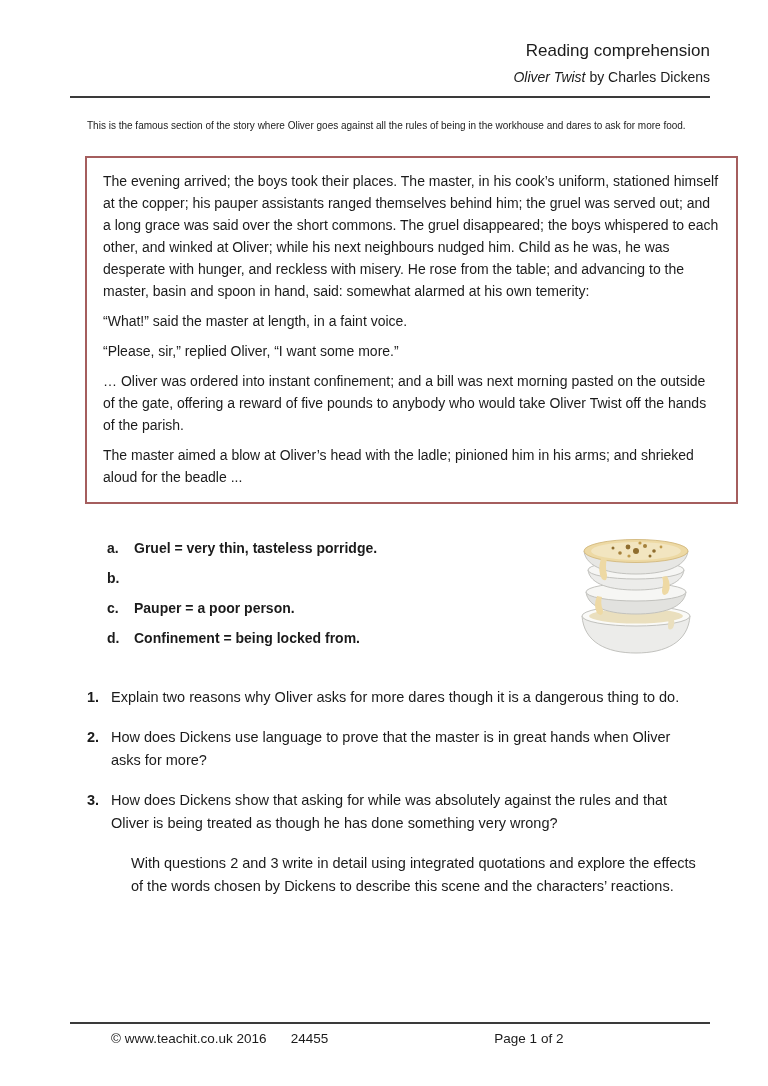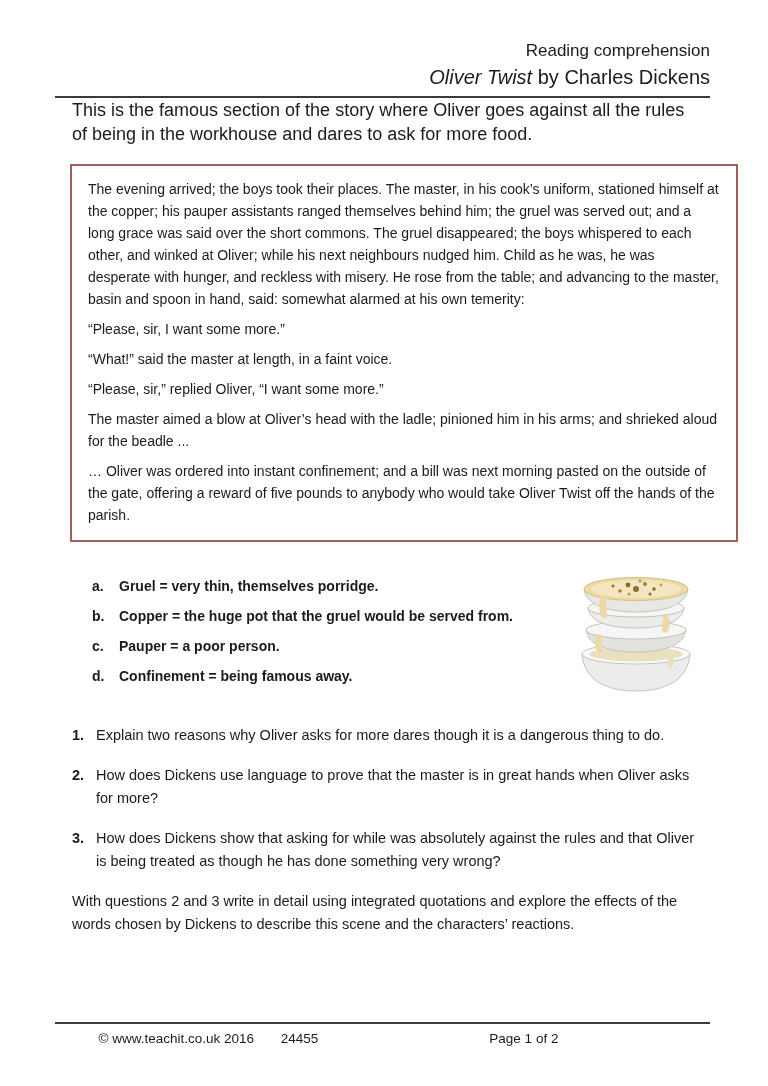--- a/index.html
+++ b/index.html
@@ -6,49 +6,50 @@
   .page{
     position:relative;
     width:768px;height:1086px;
     margin:0 auto;
     background:#ffffff;
     font-family:"Liberation Sans", sans-serif;
     color:#1b1b1b;
     display:flex;flex-direction:column;
     box-sizing:border-box;
     overflow:hidden;
+    padding-left:15px;
   }
   
   .hdr{margin:38px 58px 0 55px;text-align:right;}
   .hdr-line1{font-size:17px;line-height:26px;}
-  .hdr-line2{font-size:20px;line-height:26px;}
+  .hdr-line2{font-size:14px;line-height:26px;}
   .hdr-rule{border:none;border-top:2px solid #3a3a3a;margin:6px 0 0 0;}
   
-  .intro{margin:0 70px 0 72px;font-size:18px;line-height:24px;}
+  .intro{margin:16px 70px 0 72px;font-size:10px;line-height:24px;}
   
   .passage-box{
     margin:18px 30px 0 70px;
     border:2px solid #a55e5e;
     padding:12px 16px;
   }
   .passage-box p{margin:0 0 8px 0;font-size:14px;line-height:22px;}
   .passage-box p:last-child{margin-bottom:2px;}
   
   .gloss-row{display:flex;margin:26px 62px 0 92px;align-items:flex-start;}
   .gloss{flex:1;padding-top:8px;}
   .g-item{display:flex;font-weight:700;font-size:14px;line-height:20px;margin-bottom:10px;}
   .g-letter{width:27px;flex:none;}
   .bowls{width:140px;flex:none;margin-left:8px;}
   
   .questions{margin:26px 66px 0 72px;}
   .q-item{display:flex;font-size:14.5px;line-height:23px;margin-bottom:17px;}
   .q-num{width:24px;flex:none;font-weight:700;}
   .q-text{flex:1;}
   
-  .note{margin:0 66px 0 72px;font-size:14.5px;line-height:23px;}
+  .note{margin:0 66px 0 116px;font-size:14.5px;line-height:23px;}
   
   .footer-wrap{margin-top:auto;padding:0 58px 38px 55px;}
   .ftr-rule{border:none;border-top:2px solid #3a3a3a;margin:0 0 6px 0;}
   .ftr{display:flex;font-size:13.5px;line-height:18px;padding:0 12px 0 17px;}
   .ftr-left{flex:1;text-align:center;}
   .ftr-center{flex:1;text-align:left;}
   .ftr-right{flex:1;text-align:left;}
 </style>
 </head>
 <body>
@@ -58,44 +59,42 @@
   <div class="hdr">
     <div class="hdr-line1">Reading comprehension</div>
     <div class="hdr-line2"><em>Oliver Twist</em><span> by Charles Dickens</span></div>
     <hr class="hdr-rule">
   </div>
 
   <p class="intro">This is the famous section of the story where Oliver goes against all the rules of being in the workhouse and dares to ask for more food.</p>
 
   <div class="passage-box">
     <p>The evening arrived; the boys took their places. The master, in his cook’s uniform, stationed himself at the copper; his pauper assistants ranged themselves behind him; the gruel was served out; and a long grace was said over the short commons. The gruel disappeared; the boys whispered to each other, and winked at Oliver; while his next neighbours nudged him. Child as he was, he was desperate with hunger, and reckless with misery. He rose from the table; and advancing to the master, basin and spoon in hand, said: somewhat alarmed at his own temerity:</p>
-    <p>“Please, sir, I want some more.”</p>
     <p>“What!” said the master at length, in a faint voice.</p>
     <p>“Please, sir,” replied Oliver, “I want some more.”</p>
+    <p>… Oliver was ordered into instant confinement; and a bill was next morning pasted on the outside of the gate, offering a reward of five pounds to anybody who would take Oliver Twist off the hands of the parish.</p>
     <p>The master aimed a blow at Oliver’s head with the ladle; pinioned him in his arms; and shrieked aloud for the beadle ...</p>
-    <p>… Oliver was ordered into instant confinement; and a bill was next morning pasted on the outside of the gate, offering a reward of five pounds to anybody who would take Oliver Twist off the hands of the parish.</p>
   </div>
 
   <div class="gloss-row">
     <div class="gloss">
       <div class="g-item">
         <span class="g-letter">a.</span>
-        <span class="g-text">Gruel = very thin, themselves porridge.</span>
+        <span class="g-text">Gruel = very thin, tasteless porridge.</span>
       </div>
       <div class="g-item">
         <span class="g-letter">b.</span>
-        <span class="g-text">Copper = the huge pot that the gruel would be served from.</span>
       </div>
       <div class="g-item">
         <span class="g-letter">c.</span>
         <span class="g-text">Pauper = a poor person.</span>
       </div>
       <div class="g-item">
         <span class="g-letter">d.</span>
-        <span class="g-text">Confinement = being famous away.</span>
+        <span class="g-text">Confinement = being locked from.</span>
       </div>
     </div>
     <div class="bowls">
       <svg viewBox="0 0 140 126" width="140" height="126" xmlns="http://www.w3.org/2000/svg">
 
         <path d="M16 86 C18 112 40 123 70 123 C100 123 122 112 124 86 C92 96 48 96 16 86 Z" fill="#ececea" stroke="#c2c2be" stroke-width="1"></path>
         <ellipse cx="70" cy="86" rx="54" ry="10" fill="#fafaf8" stroke="#c2c2be" stroke-width="1"></ellipse>
         <ellipse cx="70" cy="86" rx="47" ry="7.5" fill="#eadfbe"></ellipse>
 
         <path d="M20 62 C22 78 44 84 70 84 C96 84 118 78 120 62 C88 72 52 72 20 62 Z" fill="#e2e2df" stroke="#c2c2be" stroke-width="1"></path>

